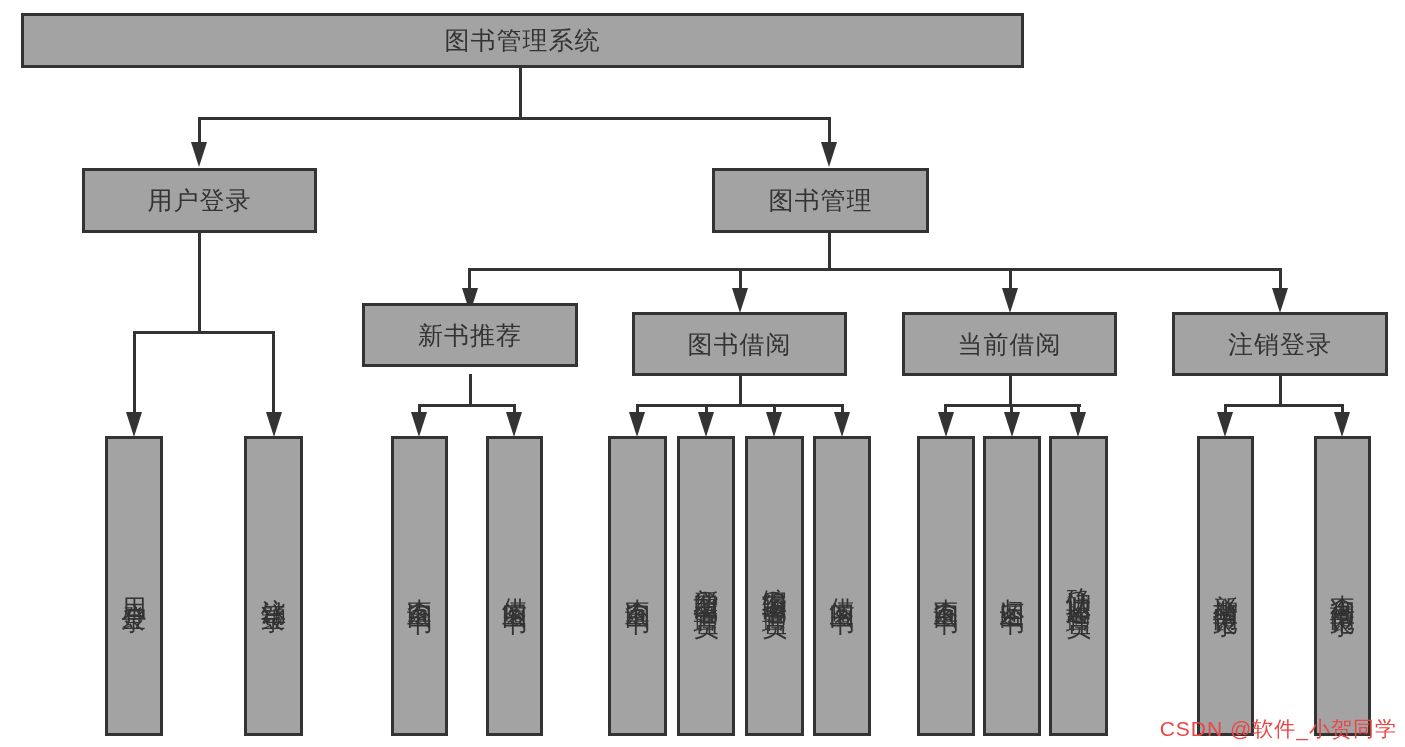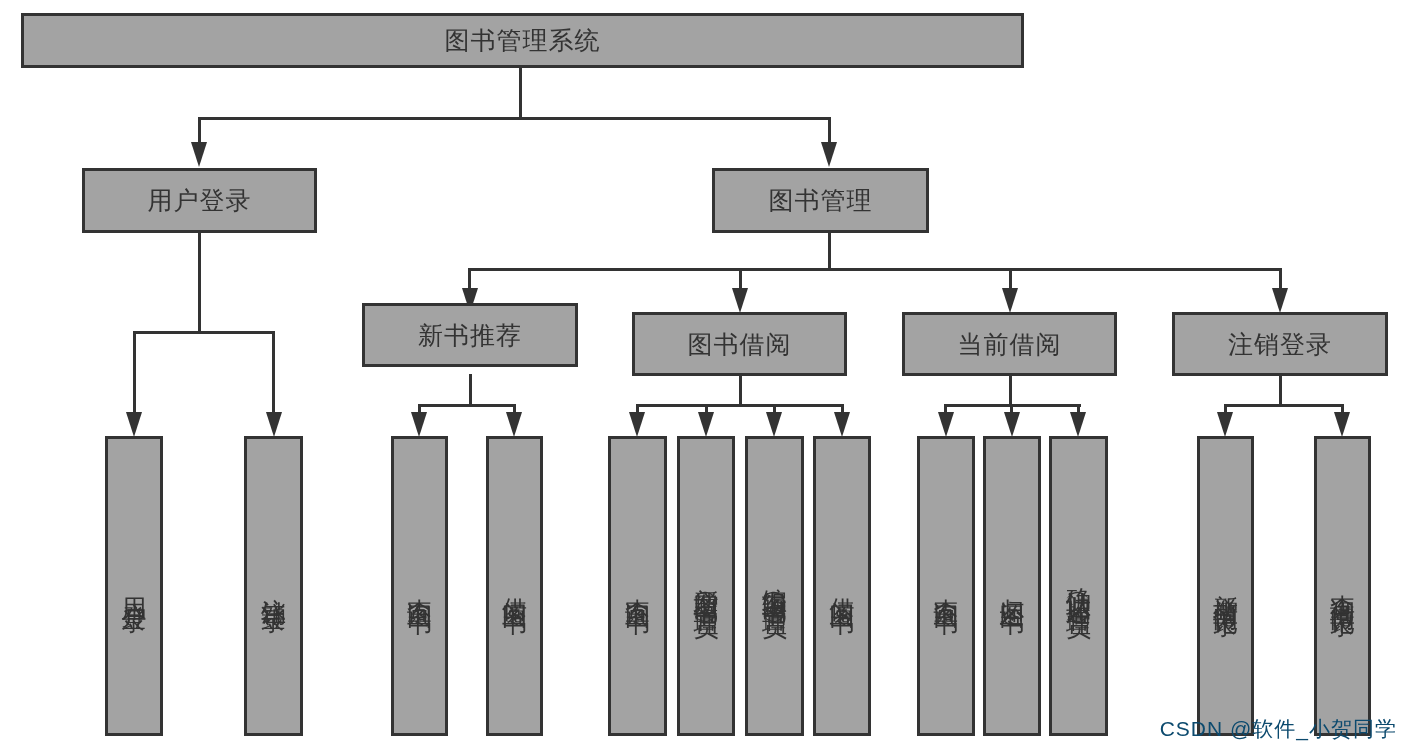--- a/index.html
+++ b/index.html
@@ -18,21 +18,21 @@
     font-size:25px; line-height:1; letter-spacing:4px; padding:6px 0;
   }
   .ln { position:absolute; background:#333333; }
   .ar {
     position:absolute; width:0; height:0;
     border-left:8px solid transparent; border-right:8px solid transparent;
     border-top:25px solid #333333;
   }
   .watermark {
     position:absolute; right:8px; bottom:4px;
-    color:#0c4a6e; font-size:21px; letter-spacing:1px; white-space:nowrap;
+    color:#ef4444; font-size:21px; letter-spacing:1px; white-space:nowrap;
   }
 </style>
 </head>
 <body>
 
 <div class="canvas">
 
   <div class="node hnode" style="left:21px; top:13px; width:1003px; height:55px">图书管理系统</div>
 
   <div class="ln" style="left:519px; top:66px; width:3px; height:53px"></div>

